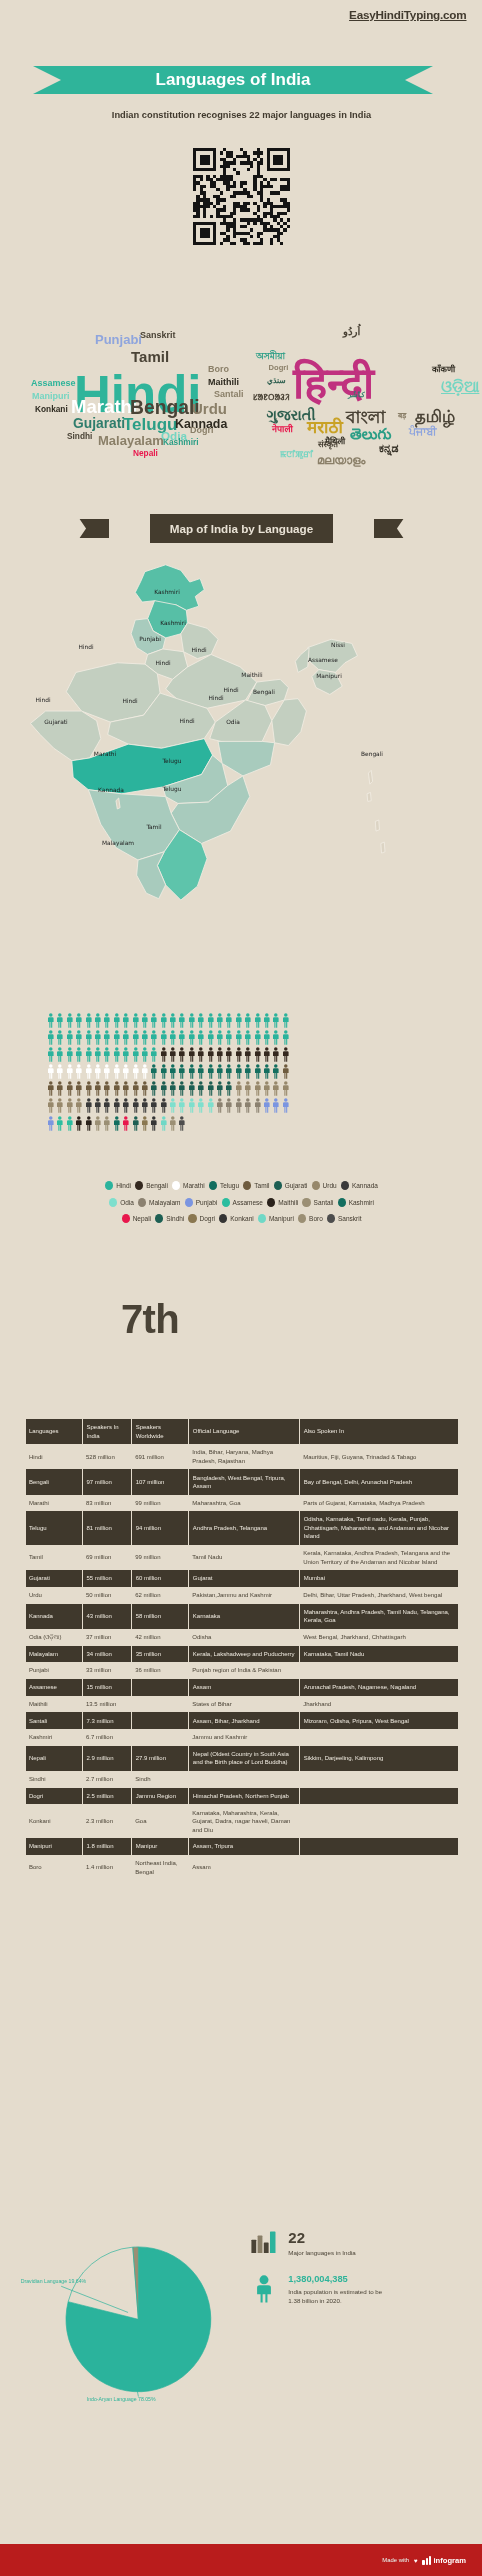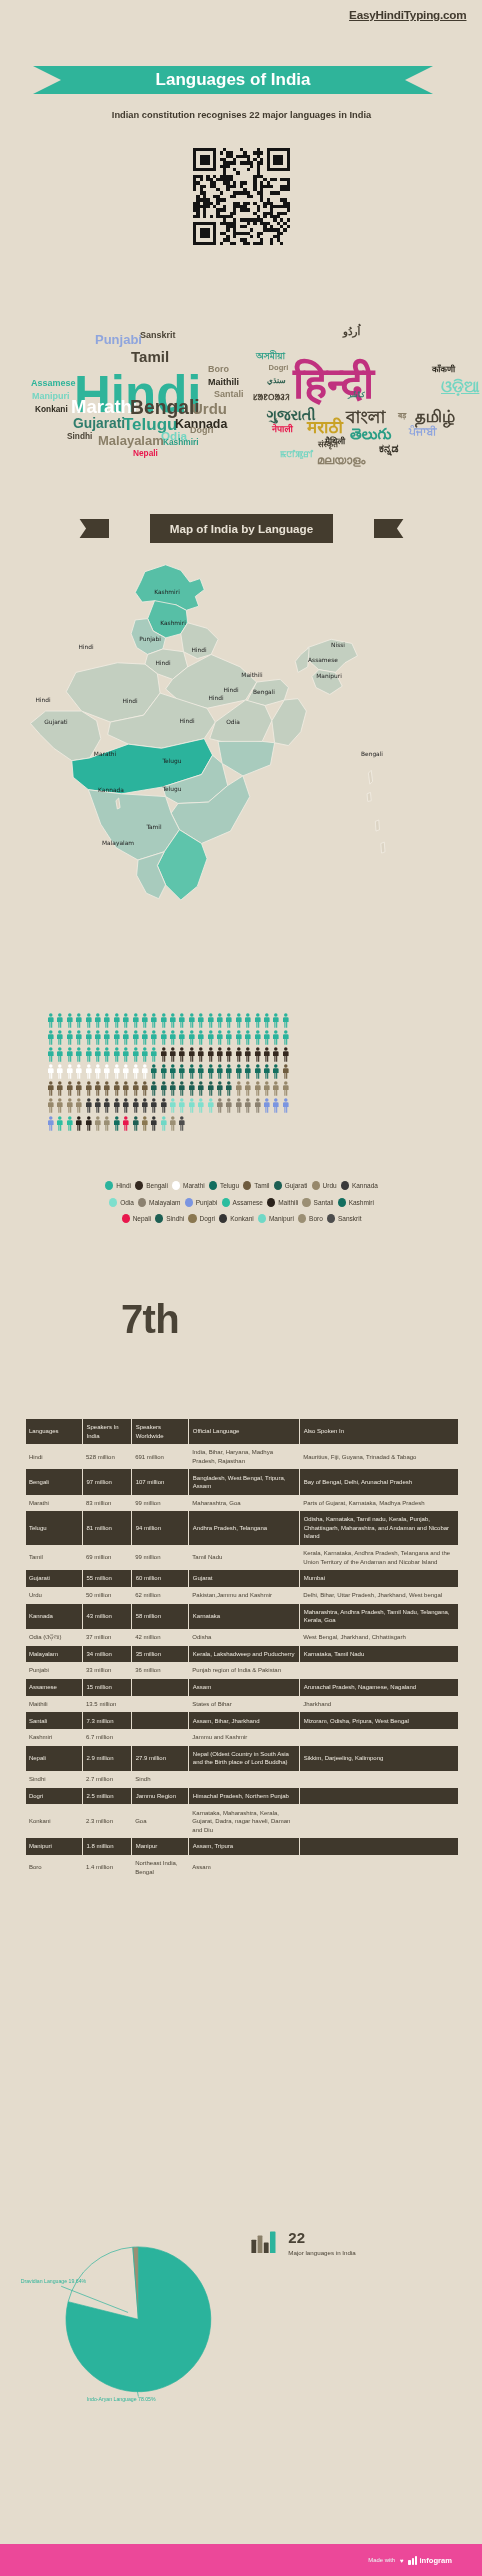--- a/index.html
+++ b/index.html
@@ -131,22 +131,22 @@
   #stats { position: absolute; top: 2230px; left: 248px; width: 221px; }
   .stat-row { display: flex; align-items: flex-start; gap: 8.3px; margin-bottom: 18px; }
   .stat-icon { width: 32px; flex: 0 0 32px; display: flex; justify-content: center; }
   .stat-num { font-size: 15px; font-weight: bold; color: #4a4336; line-height: 1.05; }
   .stat-num.teal { font-size: 9.3px; color: #2fb49a; }
   .stat-desc { font-size: 6.2px; color: #4a4336; line-height: 1.5; margin-top: 2.1px; max-width: 103px; }
 
   
   #footer {
     position: absolute; bottom: 0; left: 0; width: 483px; height: 32px;
-    background: #ec4899; display: flex; align-items: center; justify-content: flex-end;
-    padding-right: 31px; gap: 4.8px;
+    background: #b91c1c; display: flex; align-items: center; justify-content: flex-end;
+    padding-right: 17px; gap: 4.8px;
   }
   .made-with { font-size: 5.9px; color: #e8fbf6; }
   .infogram-badge { display: flex; align-items: center; gap: 2.8px; }
   .infogram-mark { display: flex; align-items: flex-end; gap: 1px; height: 9px; }
   .infogram-mark i { display: block; width: 2.1px; background: #fff; border-radius: 0.7px; }
   .infogram-name { font-size: 7.6px; font-weight: bold; color: #ffffff; }
   .heart { color: #fff; font-size: 6.2px; }
 </style>
 </head>
 <body>
@@ -1702,20 +1702,32 @@
           <rect x="11" y="8" width="7" height="26" rx="1" fill="#8a7f68"></rect>
           <rect x="20" y="18" width="7" height="16" rx="1" fill="#4a4336"></rect>
           <rect x="29" y="2" width="8" height="32" rx="1" fill="#2bb39c"></rect>
         </svg>
       </div>
       <div>
         <div class="stat-num">22</div>
         <div class="stat-desc">Major languages in India</div>
       </div>
     </div>
+    <div class="stat-row">
+      <div class="stat-icon">
+        <svg width="18" height="27.6" viewBox="0 0 26 40">
+          <circle cx="13" cy="7" r="6.5" fill="#2bb39c"></circle>
+          <path d="M3,18 q0,-3 4,-3 h12 q4,0 4,3 v10 h-5 v12 h-3 v-12 h-4 v12 h-3 v-12 h-5 z" fill="#2bb39c"></path>
+        </svg>
+      </div>
+      <div>
+        <div class="stat-num teal">1,380,004,385</div>
+        <div class="stat-desc">India population is estimated to be 1.38 billion in 2020.</div>
+      </div>
+    </div>
   </div>
 
   <div id="footer">
     <span class="made-with">Made with</span>
     <span class="heart">♥</span>
     <span class="infogram-badge">
       <span class="infogram-mark">
         <i style="height:4.1px"></i>
           <i style="height:6.9px"></i>
           <i style="height:9px"></i>

